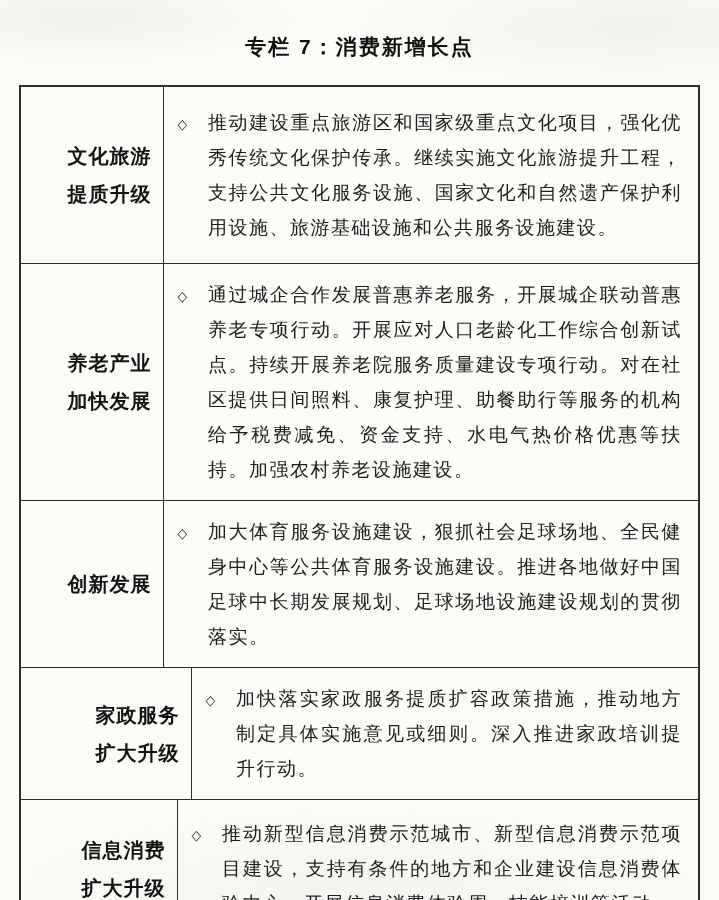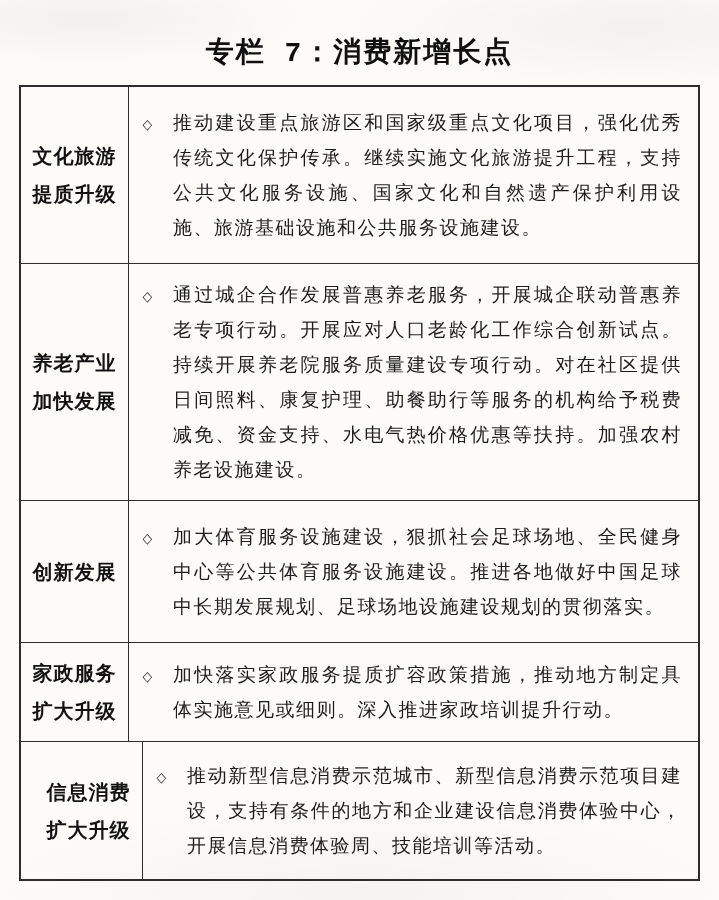--- a/index.html
+++ b/index.html
@@ -14,59 +14,60 @@
       radial-gradient(ellipse 420px 90px at 88% 3%, rgba(0,0,0,0.04), transparent 70%),
       radial-gradient(ellipse 500px 120px at 50% 99%, rgba(0,0,0,0.03), transparent 75%),
       #fcfbf8;
   }
   .page-title {
     position: absolute;
     top: 33px;
     left: 0;
     width: 719px;
     text-align: center;
-    font-family: Liberation Mono, monospace;
+    font-family: Liberation Sans, sans-serif;
     font-weight: bold;
-    font-size: 28px;
+    font-size: 21px;
     letter-spacing: 2px;
     color: #101010;
   }
   .box-table {
     position: absolute;
     left: 19px;
     top: 85px;
     width: 681px;
     border: 2px solid #2d2d2d;
     background: transparent;
   }
   .row {
     display: flex;
     border-bottom: 1px solid #2d2d2d;
   }
   .row:last-child { border-bottom: none; }
   .row-1 { min-height: 177px; }
   .row-2 { min-height: 228px; }
   .row-3 { min-height: 142px; }
-  .row-4 { min-height: 99px; }
+  .row-4 { min-height: 99px; padding-left: 28px; }
   .row-5 { min-height: 137px; padding-left: 14px; }
   .label-cell {
     flex: 0 0 108px;
     width: 108px;
     border-right: 1px solid #2d2d2d;
     display: flex;
     flex-direction: column;
     justify-content: center;
     align-items: center;
     font-family: "DejaVu Sans", "Liberation Sans", sans-serif;
     font-weight: bold;
     font-size: 20px;
     line-height: 38px;
     letter-spacing: 1px;
     color: #121212;
     text-align: left;
+    margin-left: 35px;
   }
   .text-cell {
     flex: 1 1 auto;
     display: flex;
     flex-direction: column;
     justify-content: center;
     padding: 13px 16px 13px 44px;
   }
   .para {
     position: relative;

